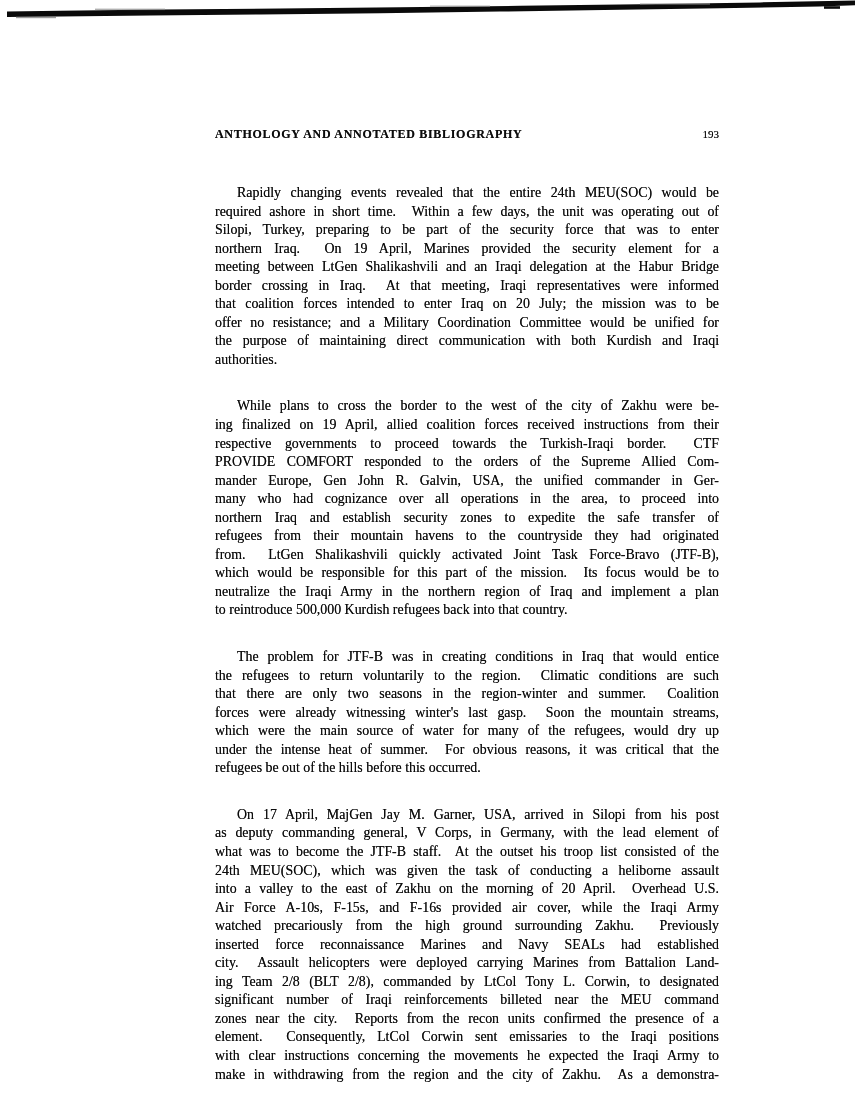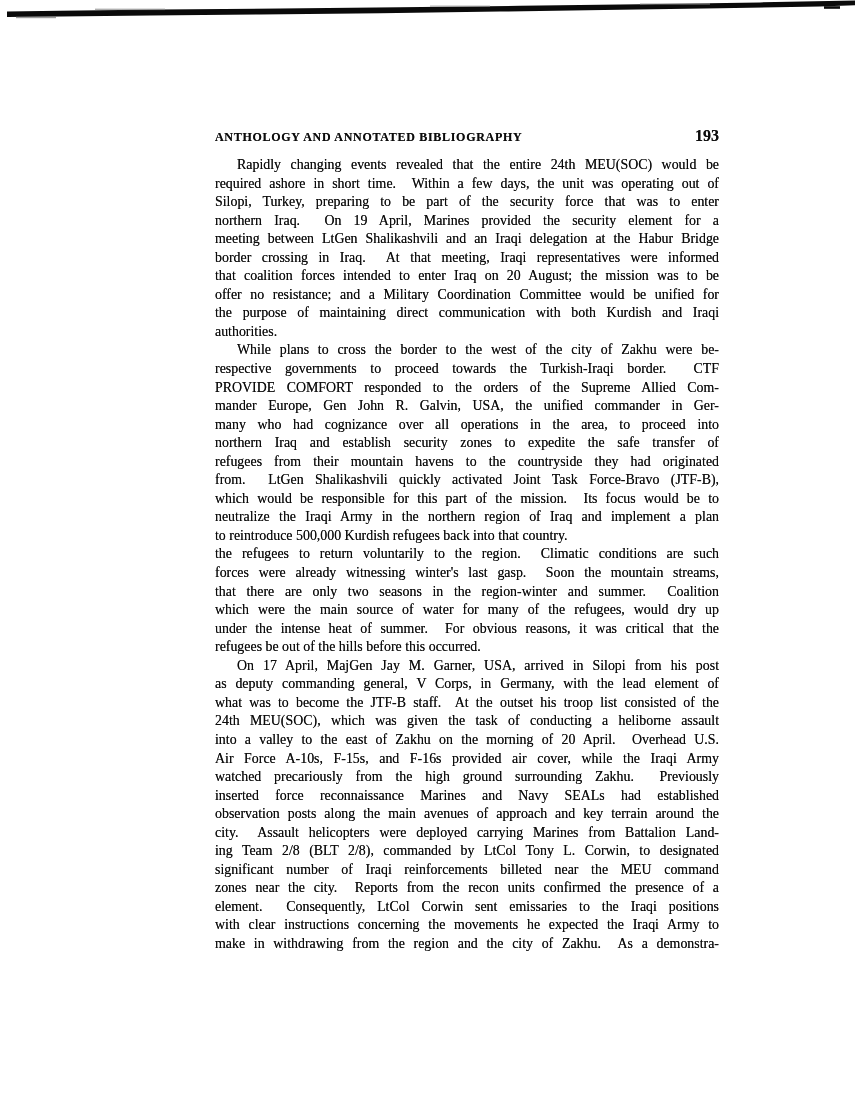--- a/index.html
+++ b/index.html
@@ -28,39 +28,39 @@
     justify-content: space-between;
     align-items: baseline;
   }
   .running-title {
     font-weight: bold;
     font-size: 12px;
     letter-spacing: 0.7px;
     text-shadow: 0 0 0.4px rgba(0,0,0,0.65);
   }
   .page-num {
-    font-weight: bold;
-    font-size: 16px;
+    font-weight: normal;
+    font-size: 11px;
     text-shadow: 0 0 0.4px rgba(0,0,0,0.65);
   }
 
   .body-text {
     position: absolute;
     left: 215px;
     top: 156px;
     width: 504px;
     font-size: 13.9px;
     line-height: 18.55px;
     text-shadow: 0 0 0.45px rgba(0,0,0,0.7);
   }
   .tl {
     text-align: justify;
     text-align-last: justify;
   }
-  .tl.first { text-indent: 22px; }
+  .tl.first { text-indent: 22px; margin-top: 28px; }
   .tl.endleft { text-align-last: left; }
 </style>
 </head>
 <body>
 
 <div class="scan-bar">
   <svg width="856" height="22" viewBox="0 0 856 22">
     <polygon fill="#0a0a0a" points="7,11.5 60,10.7 160,9.6 280,8.5 400,7.2 520,5.8 640,4.2 760,2.4 855,0.6 855,5.2 820,6.4 720,8.2 620,9.8 500,11.6 380,13.2 260,14.4 150,15.4 60,16.4 7,17"></polygon>
     <rect x="824" y="6.2" width="16" height="2.6" fill="#0a0a0a"></rect>
     <rect x="95" y="8.6" width="70" height="1.5" fill="#8f8f8f" opacity="0.7"></rect>
@@ -75,50 +75,51 @@
   <span class="page-num">193</span>
 </div>
 
 <div class="body-text">
     <div class="tl first">Rapidly changing events revealed that the entire 24th MEU(SOC) would be</div>
     <div class="tl">required ashore in short time.&nbsp; Within a few days, the unit was operating out of</div>
     <div class="tl">Silopi, Turkey, preparing to be part of the security force that was to enter</div>
     <div class="tl">northern Iraq.&nbsp; On 19 April, Marines provided the security element for a</div>
     <div class="tl">meeting between LtGen Shalikashvili and an Iraqi delegation at the Habur Bridge</div>
     <div class="tl">border crossing in Iraq.&nbsp; At that meeting, Iraqi representatives were informed</div>
-    <div class="tl">that coalition forces intended to enter Iraq on 20 August; the mission was to be</div>
+    <div class="tl">that coalition forces intended to enter Iraq on 20 July; the mission was to be</div>
     <div class="tl">offer no resistance; and a Military Coordination Committee would be unified for</div>
     <div class="tl">the purpose of maintaining direct communication with both Kurdish and Iraqi</div>
     <div class="tl endleft">authorities.</div>
     <div class="tl first">While plans to cross the border to the west of the city of Zakhu were be-</div>
+    <div class="tl">ing finalized on 19 April, allied coalition forces received instructions from their</div>
     <div class="tl">respective governments to proceed towards the Turkish-Iraqi border.&nbsp; CTF</div>
     <div class="tl">PROVIDE COMFORT responded to the orders of the Supreme Allied Com-</div>
     <div class="tl">mander Europe, Gen John R. Galvin, USA, the unified commander in Ger-</div>
     <div class="tl">many who had cognizance over all operations in the area, to proceed into</div>
     <div class="tl">northern Iraq and establish security zones to expedite the safe transfer of</div>
     <div class="tl">refugees from their mountain havens to the countryside they had originated</div>
     <div class="tl">from.&nbsp; LtGen Shalikashvili quickly activated Joint Task Force-Bravo (JTF-B),</div>
     <div class="tl">which would be responsible for this part of the mission.&nbsp; Its focus would be to</div>
     <div class="tl">neutralize the Iraqi Army in the northern region of Iraq and implement a plan</div>
     <div class="tl endleft">to reintroduce 500,000 Kurdish refugees back into that country.</div>
+    <div class="tl first">The problem for JTF-B was in creating conditions in Iraq that would entice</div>
     <div class="tl">the refugees to return voluntarily to the region.&nbsp; Climatic conditions are such</div>
+    <div class="tl">that there are only two seasons in the region-winter and summer.&nbsp; Coalition</div>
     <div class="tl">forces were already witnessing winter's last gasp.&nbsp; Soon the mountain streams,</div>
-    <div class="tl">that there are only two seasons in the region-winter and summer.&nbsp; Coalition</div>
     <div class="tl">which were the main source of water for many of the refugees, would dry up</div>
     <div class="tl">under the intense heat of summer.&nbsp; For obvious reasons, it was critical that the</div>
     <div class="tl endleft">refugees be out of the hills before this occurred.</div>
     <div class="tl first">On 17 April, MajGen Jay M. Garner, USA, arrived in Silopi from his post</div>
     <div class="tl">as deputy commanding general, V Corps, in Germany, with the lead element of</div>
     <div class="tl">what was to become the JTF-B staff.&nbsp; At the outset his troop list consisted of the</div>
     <div class="tl">24th MEU(SOC), which was given the task of conducting a heliborne assault</div>
     <div class="tl">into a valley to the east of Zakhu on the morning of 20 April.&nbsp; Overhead U.S.</div>
     <div class="tl">Air Force A-10s, F-15s, and F-16s provided air cover, while the Iraqi Army</div>
     <div class="tl">watched precariously from the high ground surrounding Zakhu.&nbsp; Previously</div>
     <div class="tl">inserted force reconnaissance Marines and Navy SEALs had established</div>
-    <div class="tl">observation posts along the main avenues of approach and key terrain around the</div>
     <div class="tl">city.&nbsp; Assault helicopters were deployed carrying Marines from Battalion Land-</div>
     <div class="tl">ing Team 2/8 (BLT 2/8), commanded by LtCol Tony L. Corwin, to designated</div>
     <div class="tl">significant number of Iraqi reinforcements billeted near the MEU command</div>
     <div class="tl">zones near the city.&nbsp; Reports from the recon units confirmed the presence of a</div>
     <div class="tl">element.&nbsp; Consequently, LtCol Corwin sent emissaries to the Iraqi positions</div>
     <div class="tl">with clear instructions concerning the movements he expected the Iraqi Army to</div>
     <div class="tl">make in withdrawing from the region and the city of Zakhu.&nbsp; As a demonstra-</div>
   </div>
 
 </body></html>

